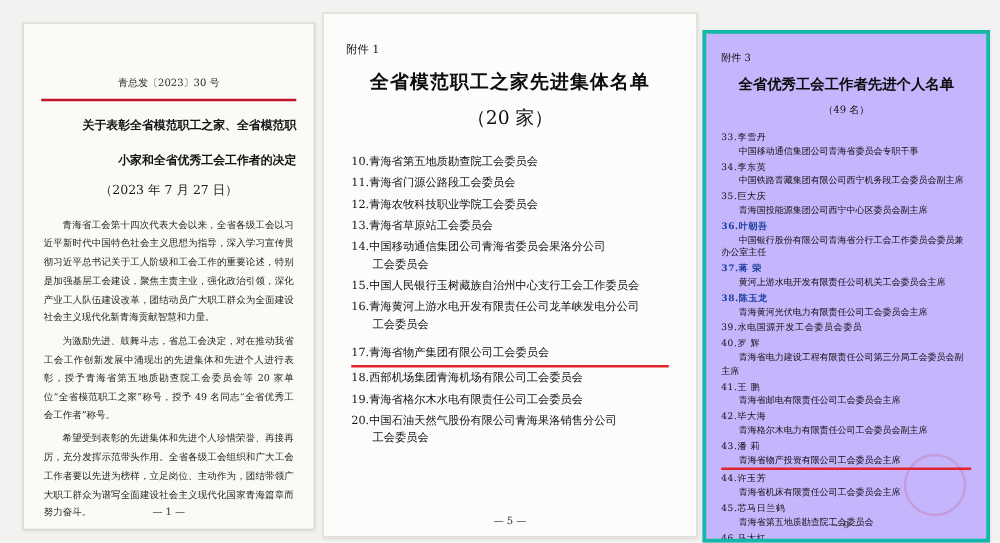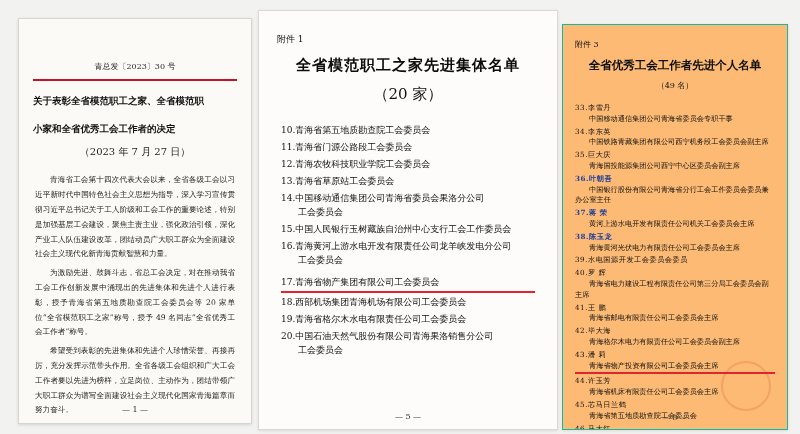--- a/index.html
+++ b/index.html
@@ -50,21 +50,21 @@
     color: #2a2a2a;
     font-family: "DejaVu Serif", "Liberation Serif", serif;
   }
   .doc-left .red-rule {
     margin: 7px 14px 0 14px;
     height: 2px;
     background: #c2132a;
   }
   .doc-left .doc-title {
     margin: 12px 14px 0 14px;
-    text-align: left;
+    text-align: right;
     font-size: 9.5px;
     line-height: 1.65;
     font-weight: bold;
     font-family: "DejaVu Serif", "Liberation Serif", serif;
     color: #111;
   }
   .doc-left .doc-date {
     margin-top: 9px;
     text-align: center;
     font-size: 10px;
@@ -161,22 +161,22 @@
     font-family: "DejaVu Serif", "Liberation Serif", serif;
   }
 
   
   .doc-right {
     position: absolute;
     left: 562px;
     top: 24px;
     width: 224px;
     height: 404px;
-    background: #fdba74;
-    border: 1px solid #14b8a6;
+    background: #c4b5fd;
+    border: 3px solid #14b8a6;
     box-shadow: 0 1px 3px rgba(0,0,0,0.10);
     overflow: hidden;
   }
   .doc-right .attach-label {
     margin: 14px 0 0 12px;
     font-size: 8px;
     font-family: "DejaVu Serif", "Liberation Serif", serif;
     color: #111;
   }
   .doc-right .list-title {

